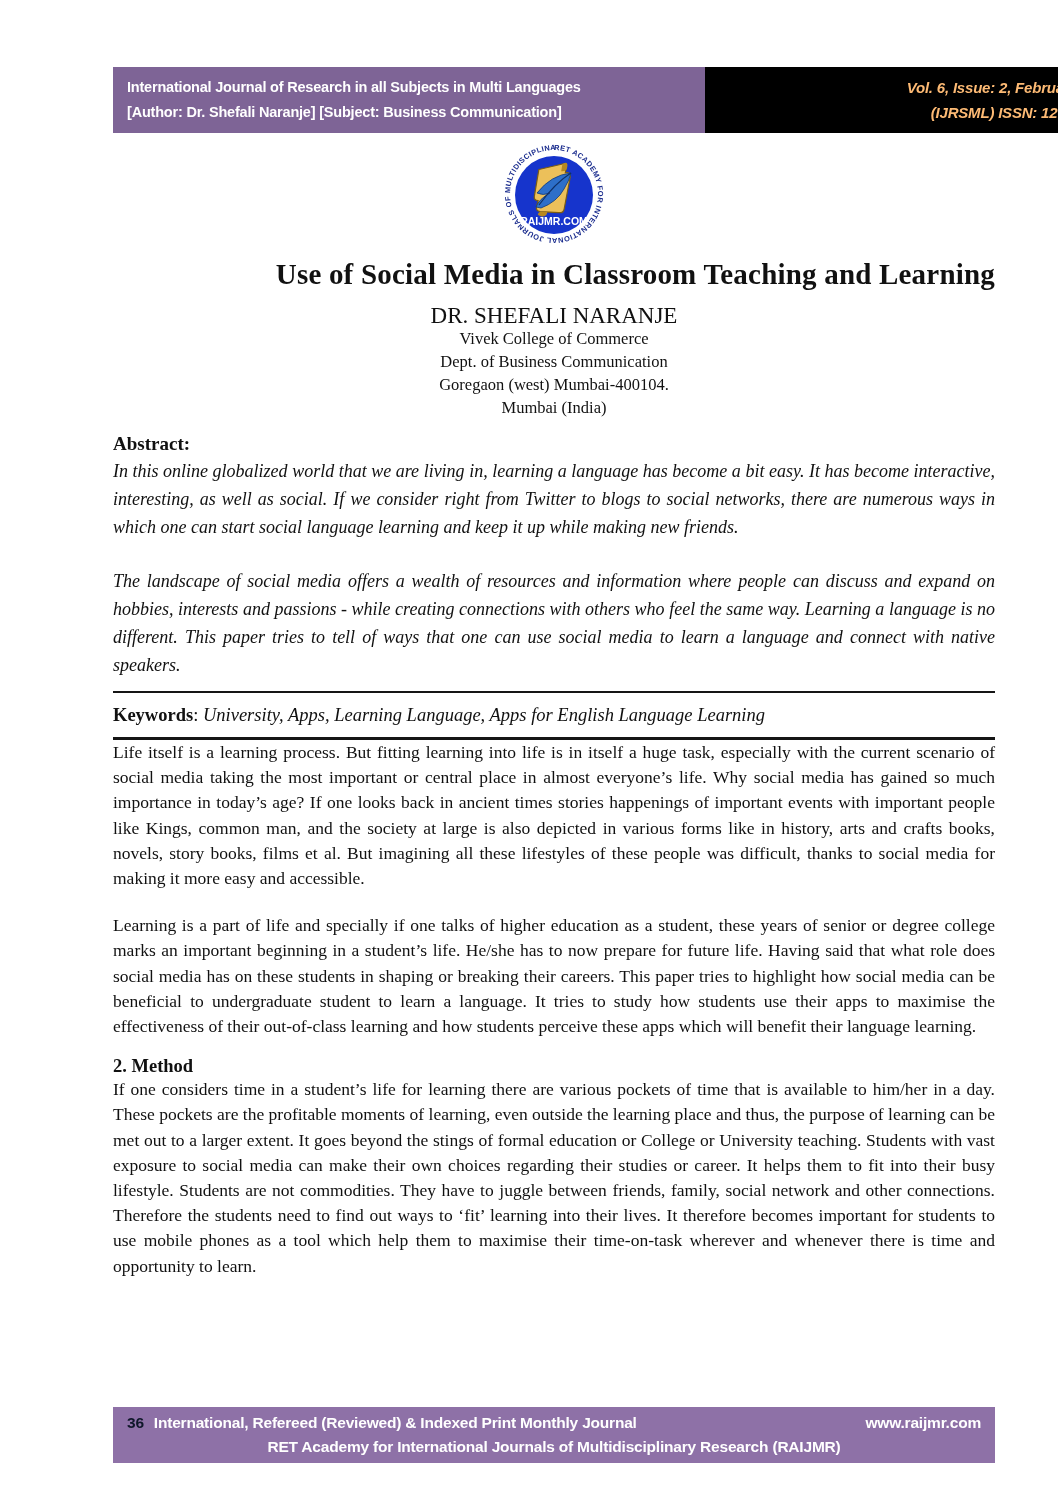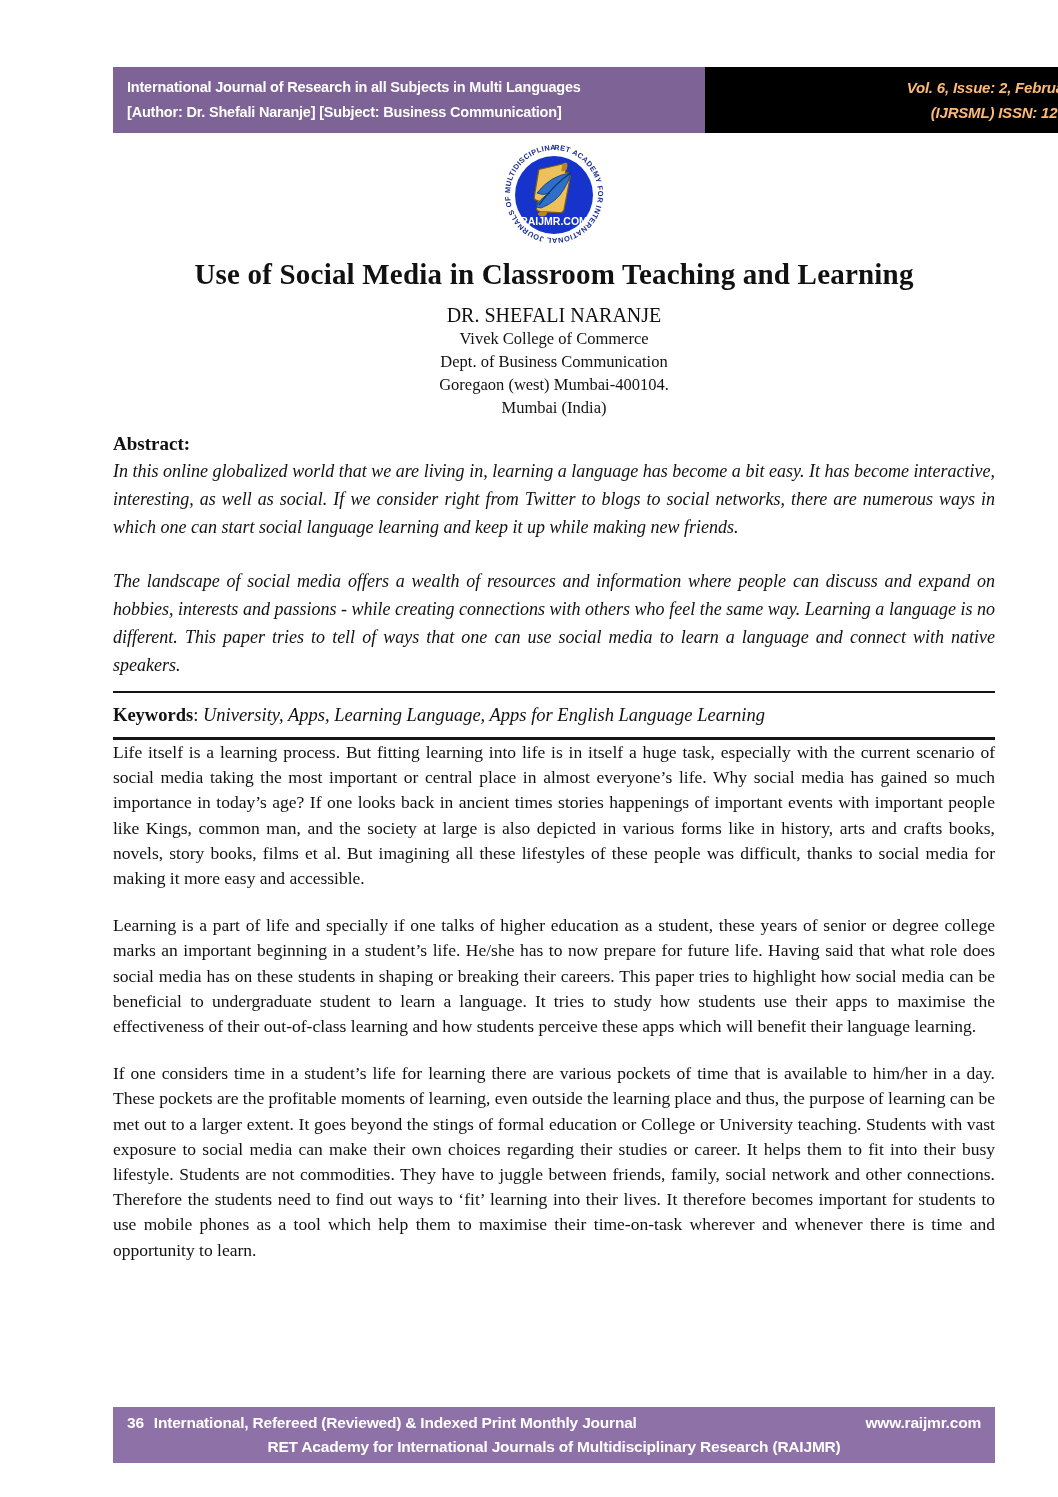--- a/index.html
+++ b/index.html
@@ -28,25 +28,25 @@
     font-family:"Liberation Sans", sans-serif; font-weight:bold;
     font-size:15px; line-height:25px; letter-spacing:-0.2px;
     padding:8px 12px 8px 4px; white-space:nowrap; overflow:hidden;font-style:italic;
   }
 
   
   .logo-wrap { text-align:center; margin-top:6px; height:110px; }
 
   
   .title {
-    margin-top:9px; text-align:center;
+    margin-top:9px; text-align:right;
     font-size:29px; font-weight:bold; letter-spacing:0.2px;
   }
   .authors { margin-top:13px; text-align:center; line-height:23px; font-size:16.5px; }
-  .authors .a-name { font-size:20px; }
+  .authors .a-name { font-size:23px; }
 
   
   .abs-head { margin-top:14px; font-size:19px; font-weight:bold; }
   .abs-para {
     font-style:italic; font-size:18px; line-height:28px;
     text-align:justify; margin-top:2px;
   }
   .abs-para + .abs-para { margin-top:26px; }
 
   .rule-thin  { margin-top:12px; border-top:2px solid #151515; }
@@ -67,21 +67,21 @@
 
   
   .footer {
     position:absolute; left:113px; top:1407px; width:882px; height:56px;
     background:#8E71A7; color:#ffffff;
     font-family:"Liberation Sans", sans-serif; font-weight:bold;
     font-size:15.5px; line-height:24px; letter-spacing:-0.2px;
     padding:4px 14px 4px 14px;
   }
   .f-line1 { display:flex; justify-content:space-between; align-items:baseline; }
-  .f-pageno { color:#ffffff; margin-right:10px; }
+  .f-pageno { color:#0f172a; margin-right:10px; }
   .f-line2 { text-align:center; }
 </style>
 </head>
 <body>
 
 <div class="page">
   <div class="content">
 
     <div class="hdr">
       <div class="hdr-left">
@@ -136,20 +136,21 @@
 
     <div class="keywords">
       <span class="kw-label">Keywords</span><span>: </span><span class="kw-list">University, Apps, Learning Language, Apps for English Language Learning</span>
     </div>
 
     <div class="rule-thick"></div>
 
     <div class="body-para">Life itself is a learning process. But fitting learning into life is in itself a huge task, especially with the current scenario of social media taking the most important or central place in almost everyone’s life. Why social media has gained so much importance in today’s age? If one looks back in ancient times stories happenings of important events with important people like Kings, common man, and the society at large is also depicted in various forms like in history, arts and crafts books, novels, story books, films et al. But imagining all these lifestyles of these people was difficult, thanks to social media for making it more easy and accessible.</div>
     <div class="body-para">Learning is a part of life and specially if one talks of higher education as a student, these years of senior or degree college marks an important beginning in a student’s life. He/she has to now prepare for future life. Having said that what role does social media has on these students in shaping or breaking their careers. This paper tries to highlight how social media can be beneficial to undergraduate student to learn a language. It tries to study how students use their apps to maximise the effectiveness of their out-of-class learning and how students perceive these apps which will benefit their language learning.</div>
 
+    <div class="sec-head" id="sec2-head">2. Method</div>
     <div class="body-para">If one considers time in a student’s life for learning there are various pockets of time that is available to him/her in a day. These pockets are the profitable moments of learning, even outside the learning place and thus, the purpose of learning can be met out to a larger extent. It goes beyond the stings of formal education or College or University teaching. Students with vast exposure to social media can make their own choices regarding their studies or career. It helps them to fit into their busy lifestyle. Students are not commodities. They have to juggle between friends, family, social network and other connections. Therefore the students need to find out ways to ‘fit’ learning into their lives. It therefore becomes important for students to use mobile phones as a tool which help them to maximise their time-on-task wherever and whenever there is time and opportunity to learn.</div>
 
   </div>
 
   <div class="footer">
     <div class="f-line1">
       <span>
         <span class="f-pageno">36</span><span>International, Refereed (Reviewed) &amp; Indexed Print Monthly Journal</span>
       </span>
       <span>www.raijmr.com</span>

